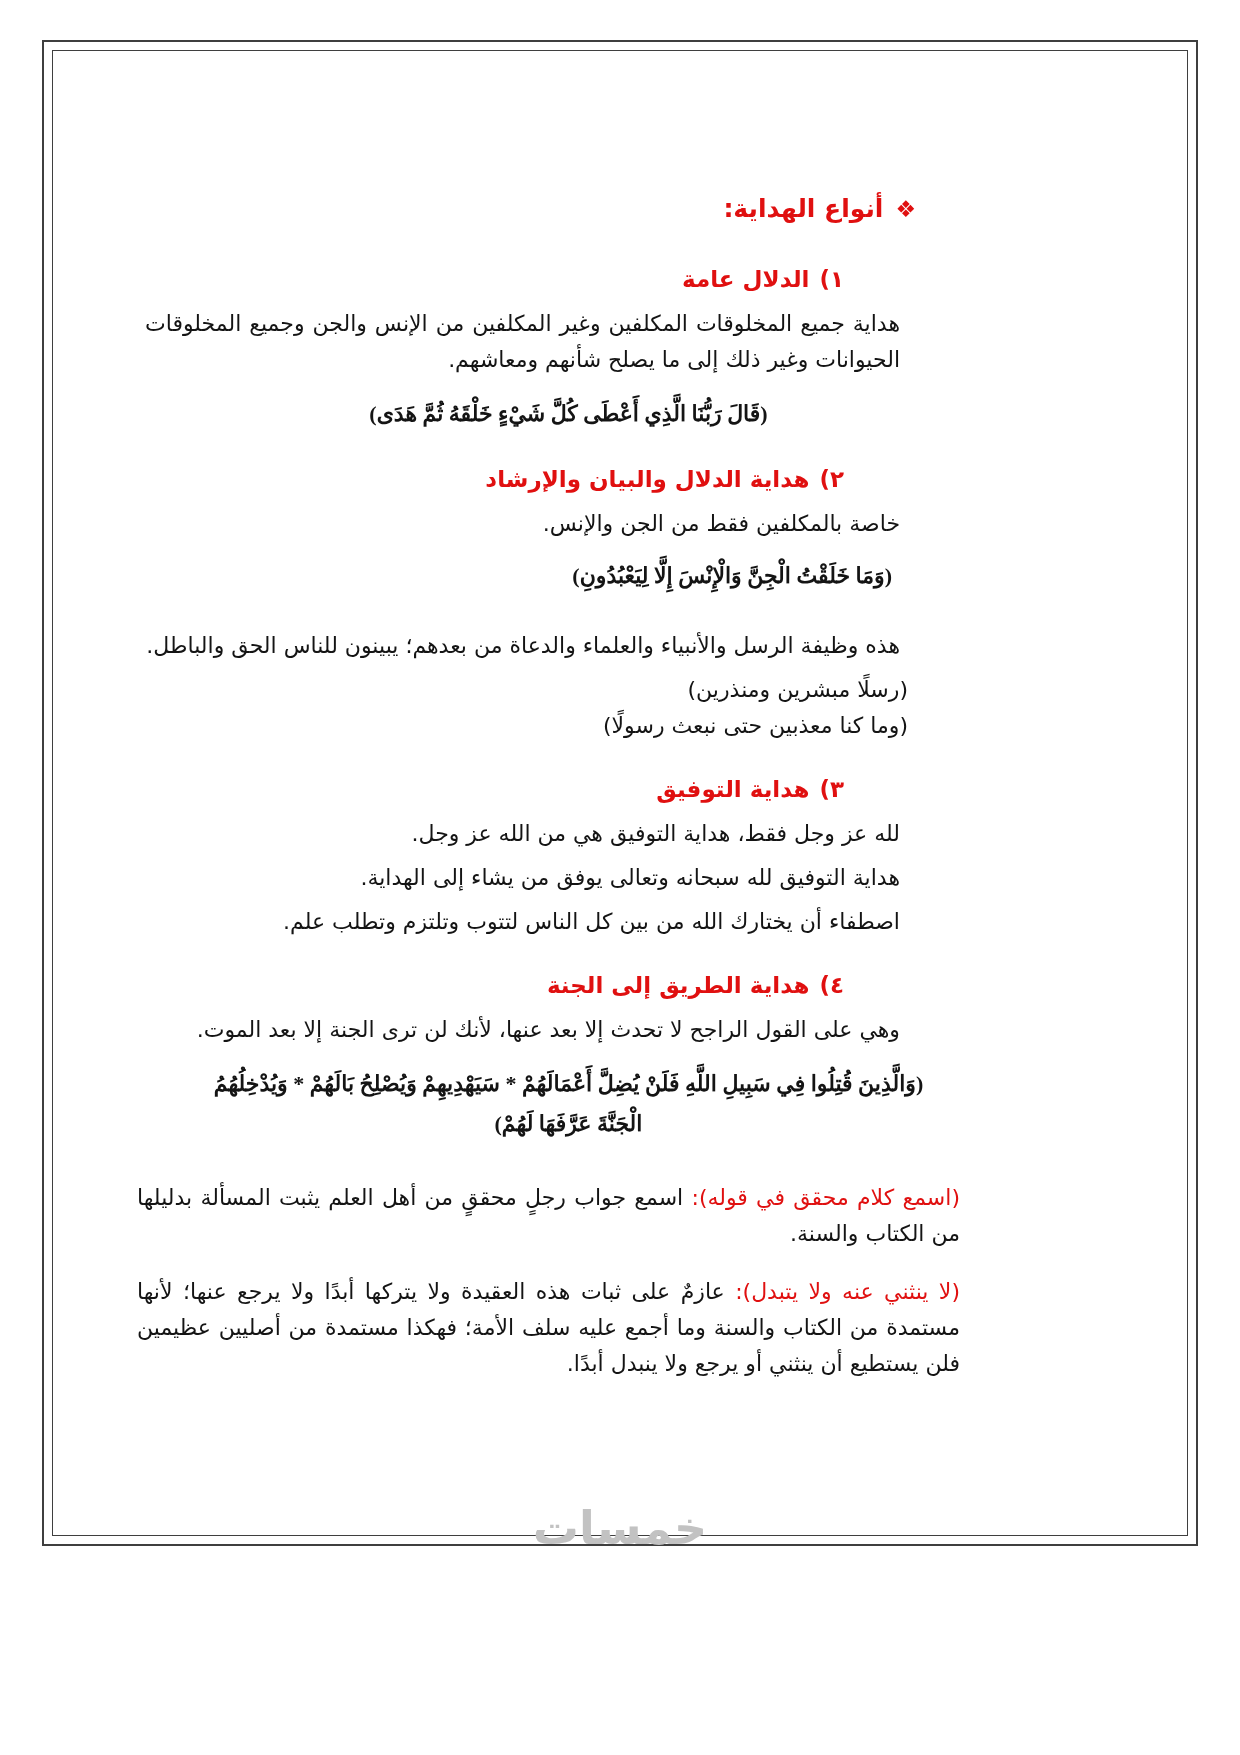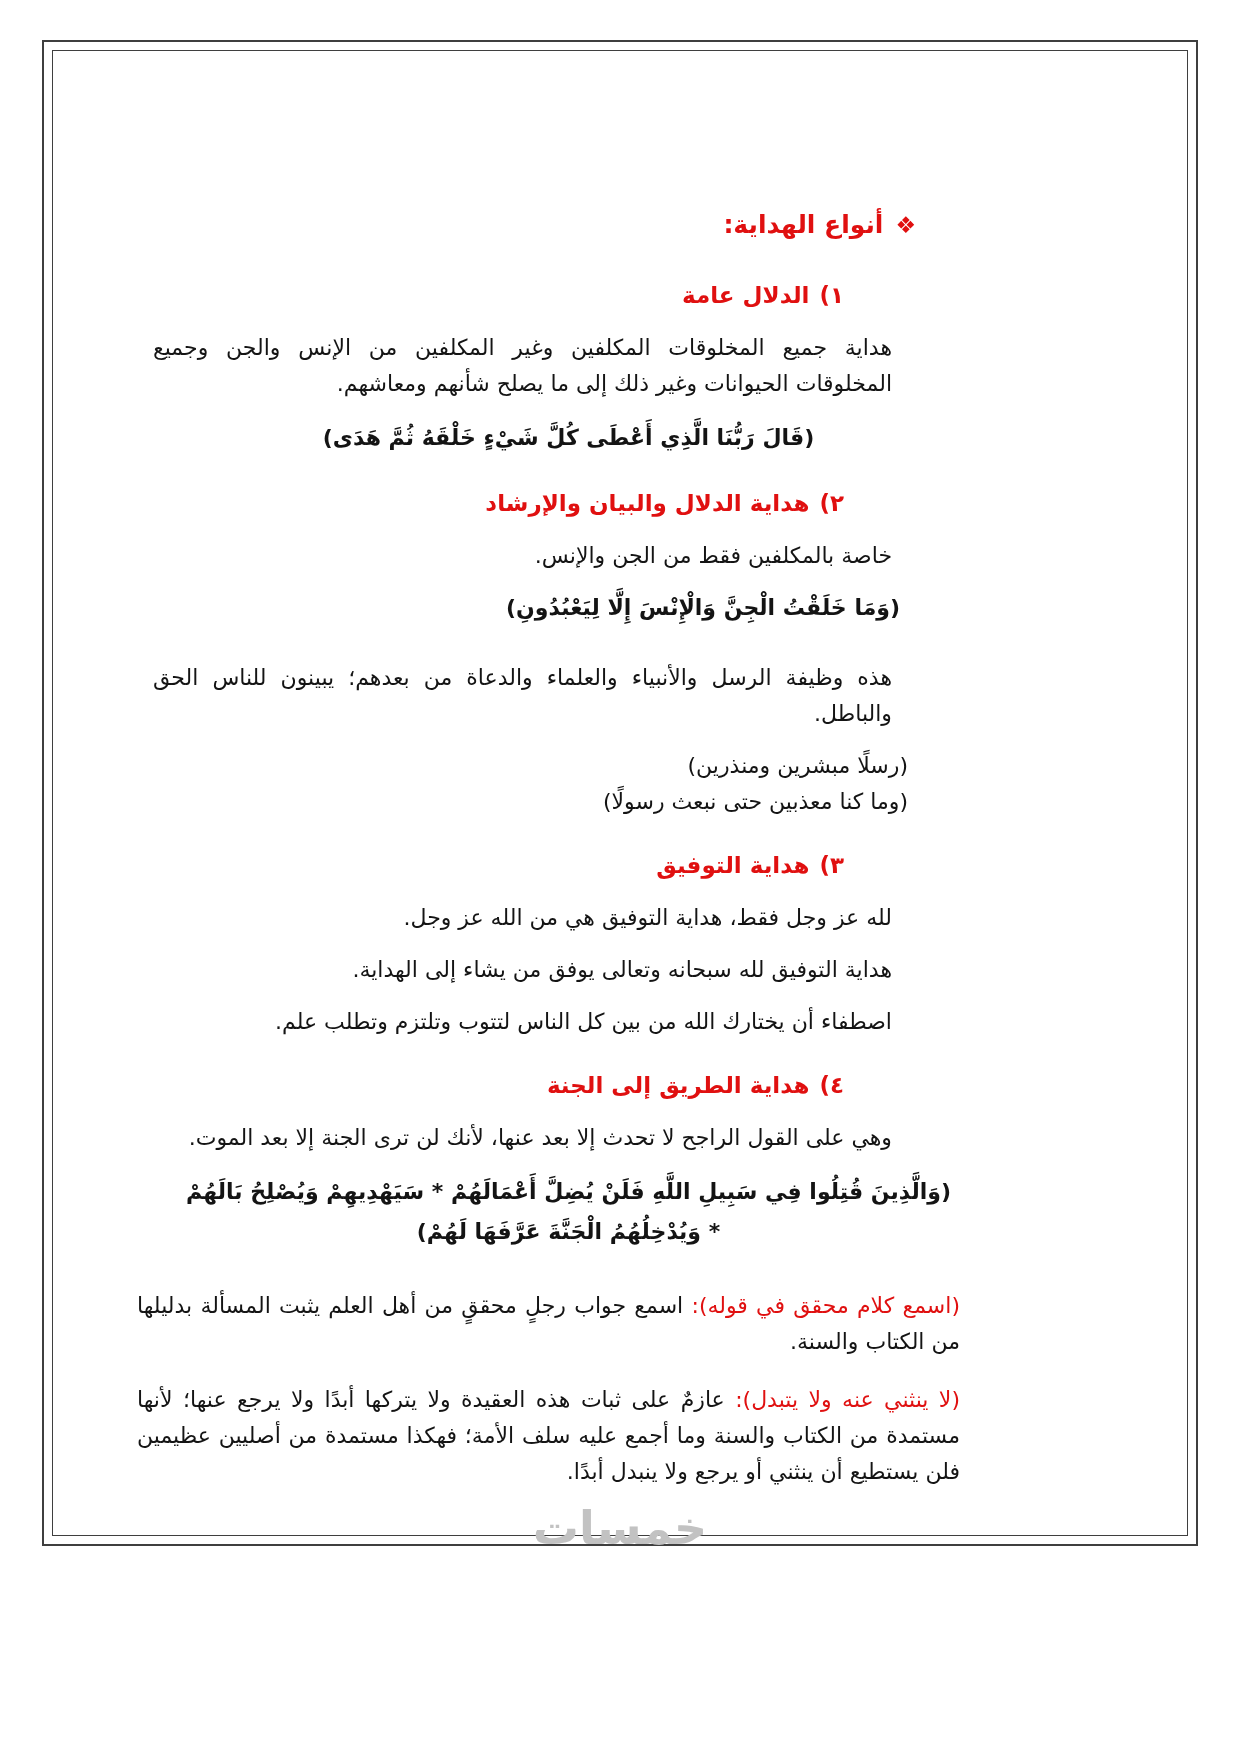--- a/index.html
+++ b/index.html
@@ -25,21 +25,21 @@
     border: 2px solid #3f3f3f;
   }
   .frame-inner {
     position: absolute;
     inset: 8px;
     border: 1px solid #3f3f3f;
   }
   
   .content {
     position: absolute;
-    top: 48px; left: 42px;
+    top: 32px; left: 42px;
     width: 1156px; height: 1506px;
     padding: 158px 238px 0 95px;
     direction: rtl;
     font-size: 22px;
     line-height: 36px;
     text-align: right;
   }
   .doc-title {
     margin: 0 0 32px 0;
     padding-right: 44px;
@@ -56,30 +56,31 @@
   .heading-line {
     margin: 0 0 6px 0;
     padding-right: 116px;
     color: #e01010;
     font-weight: bold;
     font-size: 23px;
     line-height: 38px;
   }
   .heading-line .num { margin-left: 10px; }
   .body-par {
-    margin: 16px;
+    margin: 8px;
     padding-right: 52px;
     text-align: justify;
   }
   .single { text-align: right; }
   .verse {
-    margin: 8px;
+    margin: 16px;
     padding-right: 52px;
     font-weight: bold;
     text-align: right;
+    font-family: Liberation Serif, serif;
   }
   .verse.centered {
     text-align: center;
     padding-right: 0;
     padding-left: 40px;
     line-height: 40px;
   }
   .sub-block { margin-top: 34px; }
   .quote-par { margin: 0; padding-right: 52px; }
   .notes { margin-top: 36px; }

